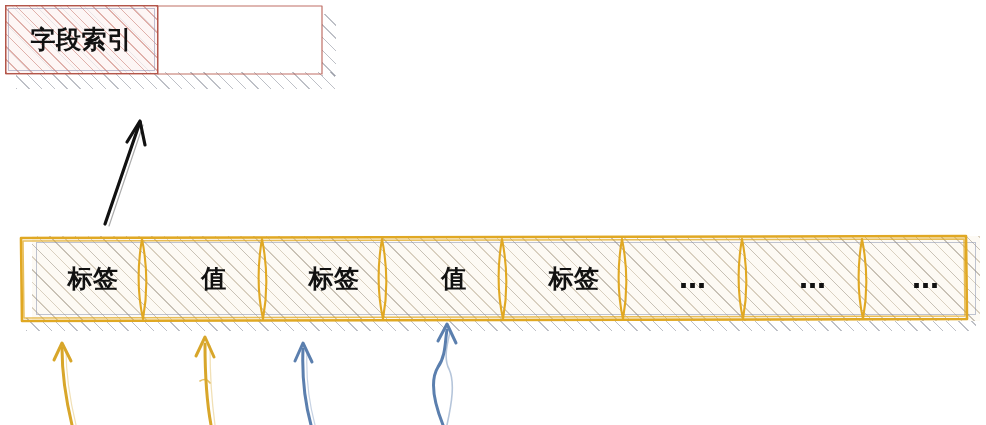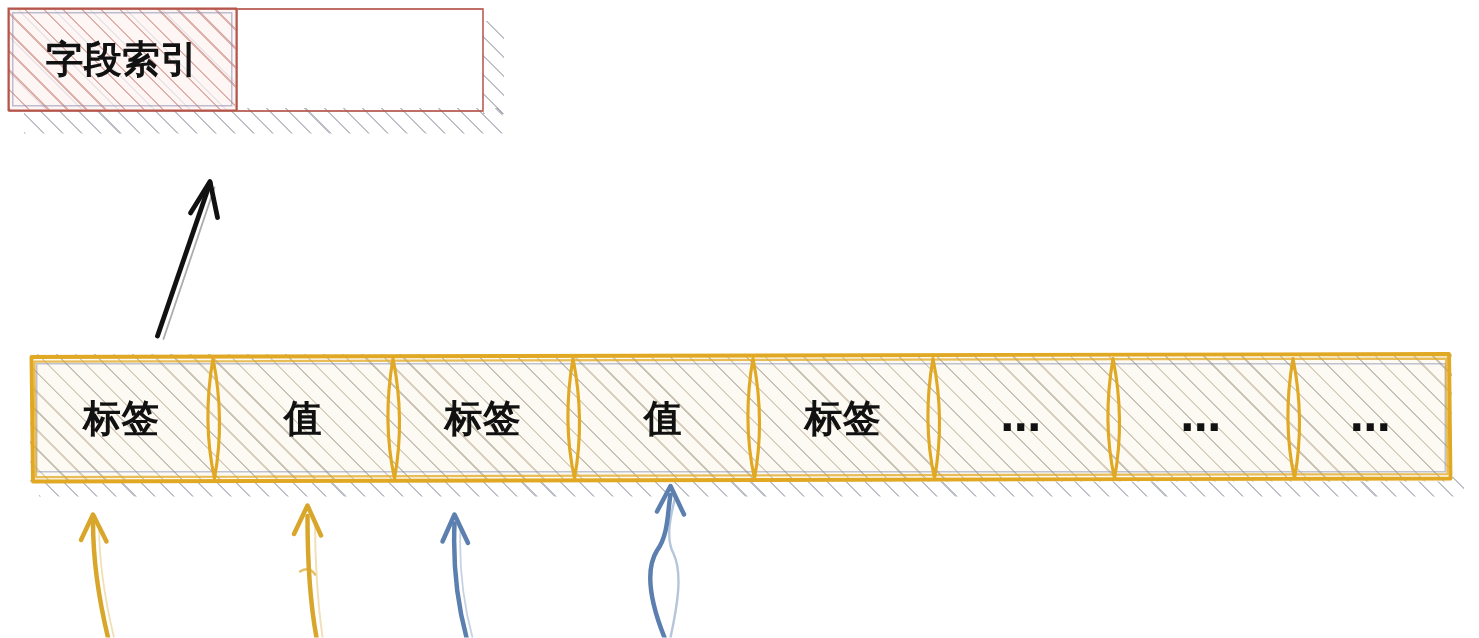--- a/index.html
+++ b/index.html
@@ -103,21 +103,21 @@
   .top-cell-outline-inner {
     position: absolute;
     left: 2px; top: 2px; right: 2px; bottom: 2px;
     border: 0.8px solid rgba(140,140,175,0.55);
     pointer-events: none;
   }
 
   
   #bottom-bar {
     position: absolute;
-    left: 20px;
+    left: 32px;
     top: 236px;
     width: 948px;
     height: 85px;
   }
   #bottom-bar-fill {
     position: absolute;
     left: 0; top: 0; right: 0; bottom: 0;
   }
   #bottom-bar-inner-rule {
     position: absolute;

